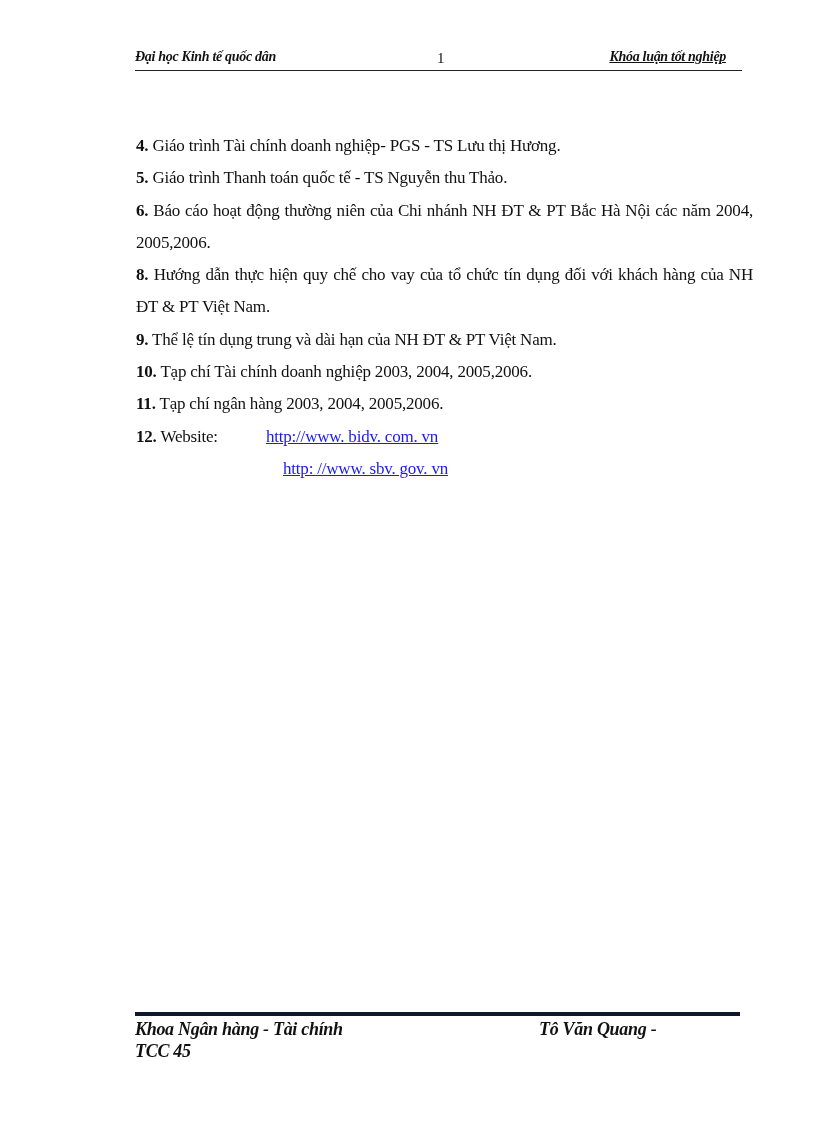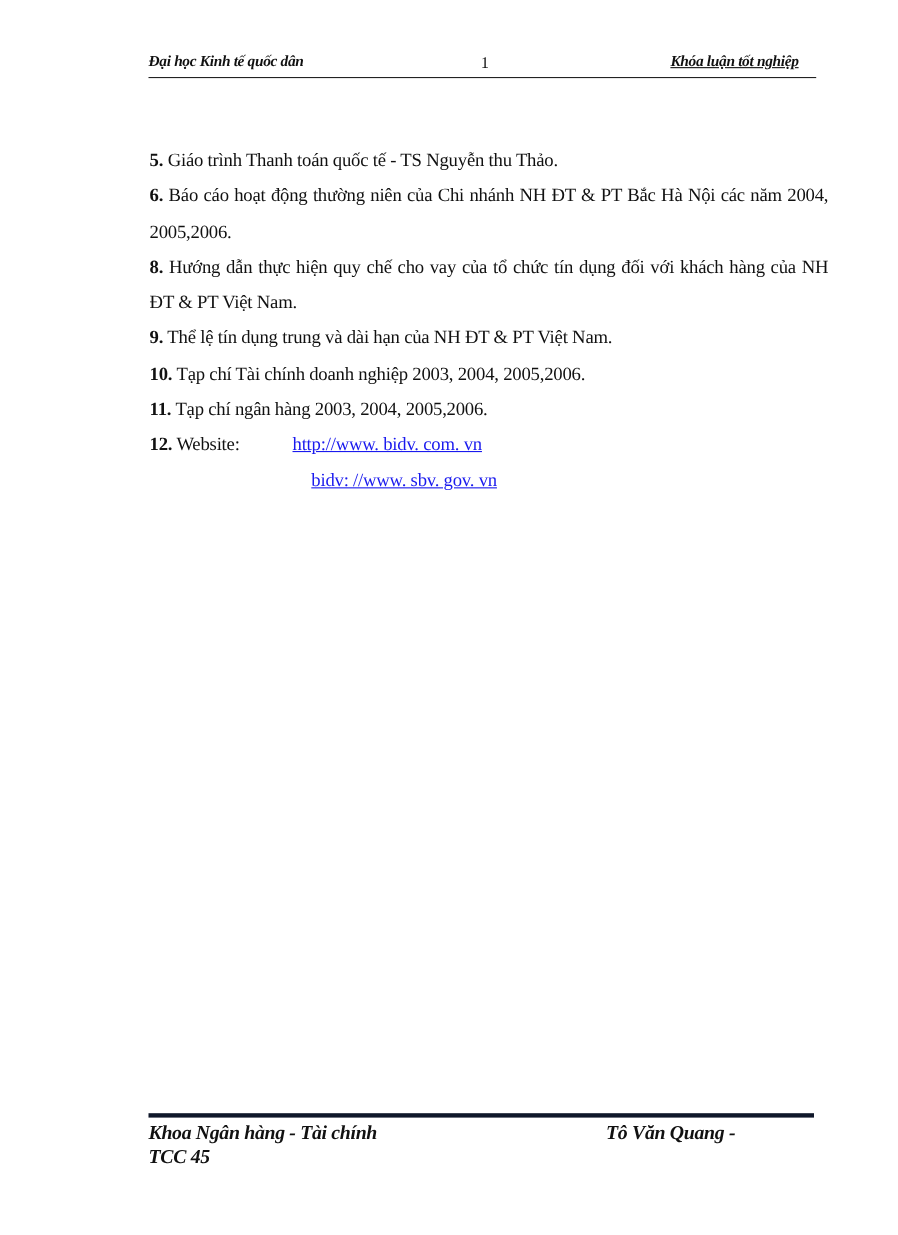--- a/index.html
+++ b/index.html
@@ -78,40 +78,41 @@
     }
     .ftr-left, .ftr-right, .ftr-second {
       position: absolute;
       font-size: 18px;
       font-weight: bold;
       font-style: italic;
       white-space: nowrap;
       letter-spacing: -0.3px;
     }
     .ftr-left { left: 0; top: 3px; }
-    .ftr-right { left: 416px; top: 3px; }
+    .ftr-right { left: 404px; top: 3px; }
     .ftr-second { left: 0; top: 25px; }
   </style>
 </head>
 <body>
 
 <div class="page-header">
   <span class="hdr-left">Đại học Kinh tế quốc dân</span>
   <span class="hdr-page">1</span>
   <span class="hdr-right">Khóa luận tốt nghiệp</span>
 </div>
 
 <div class="body-text">
+  <p class="ref-item"><span class="ref-num">4.</span><span> Giáo trình Tài chính doanh nghiệp-  PGS - TS Lưu thị  Hương.</span></p>
   <p class="ref-item"><span class="ref-num">5.</span><span> Giáo trình Thanh toán quốc tế - TS Nguyễn  thu Thảo.</span></p>
   <p class="ref-item"><span class="ref-num">6.</span><span> Báo cáo hoạt động thường niên  của Chi nhánh NH ĐT &amp; PT Bắc Hà Nội các năm 2004, 2005,2006.</span></p>
   <p class="ref-item"><span class="ref-num">8.</span><span> Hướng  dẫn  thực  hiện  quy  chế  cho vay  của  tổ  chức  tín  dụng  đối  với  khách hàng của NH ĐT &amp; PT Việt Nam.</span></p>
   <p class="ref-item"><span class="ref-num">9.</span><span> Thể lệ tín dụng trung và  dài hạn của NH ĐT &amp; PT Việt  Nam.</span></p>
   <p class="ref-item"><span class="ref-num">10.</span><span> Tạp chí Tài  chính doanh nghiệp  2003,  2004,  2005,2006.</span></p>
   <p class="ref-item"><span class="ref-num">11.</span><span> Tạp chí ngân hàng 2003,  2004,  2005,2006.</span></p>
   <p class="ref-item"><span class="ref-num">12.</span><span> Website: </span><a class="link">http://www.  bidv. com. vn</a></p>
-  <p class="ref-item link-indent"><a class="link">bidv: //www. sbv. gov. vn</a></p>
+  <p class="ref-item link-indent"><a class="link">http: //www. sbv. gov. vn</a></p>
 </div>
 
 <div class="page-footer">
   <span class="ftr-left">Khoa Ngân hàng - Tài chính</span>
   <span class="ftr-right">Tô Văn Quang -</span>
   <span class="ftr-second">TCC 45</span>
 </div>
 
 </body></html>

